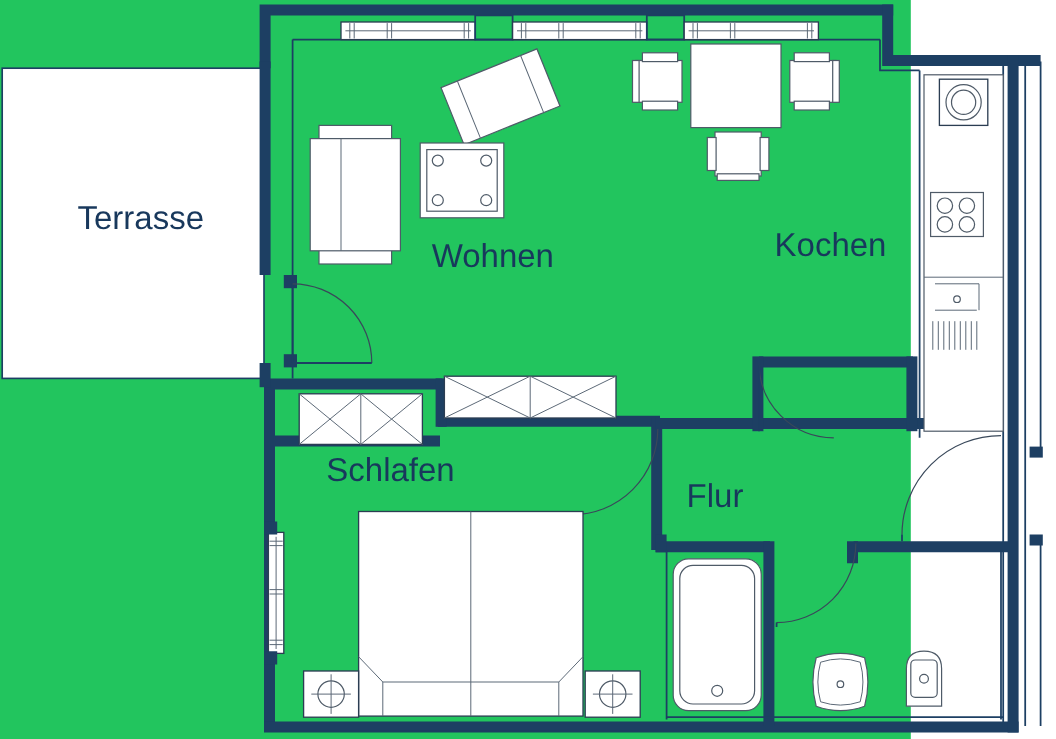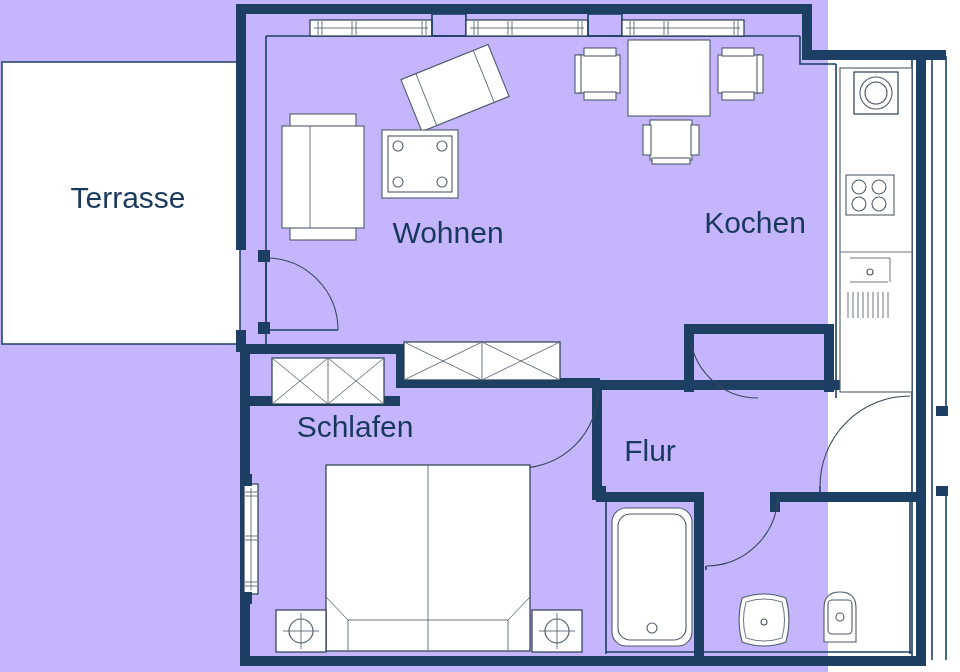--- a/index.html
+++ b/index.html
@@ -11,21 +11,21 @@
   body {
     width: 960px;
     height: 672px;
     overflow: hidden;
     font-family: "Liberation Sans", sans-serif;
   }
   #plan-root {
     position: relative;
     width: 828px;
     height: 672px;
-    background: #c4b5fd;
+    background: #22c55e;
   }
   #floorplan-svg {
     position: absolute;
     left: 0;
     top: 0;
     width: 960px;
     height: 672px;
     display: block;
   }
   .room-label {

